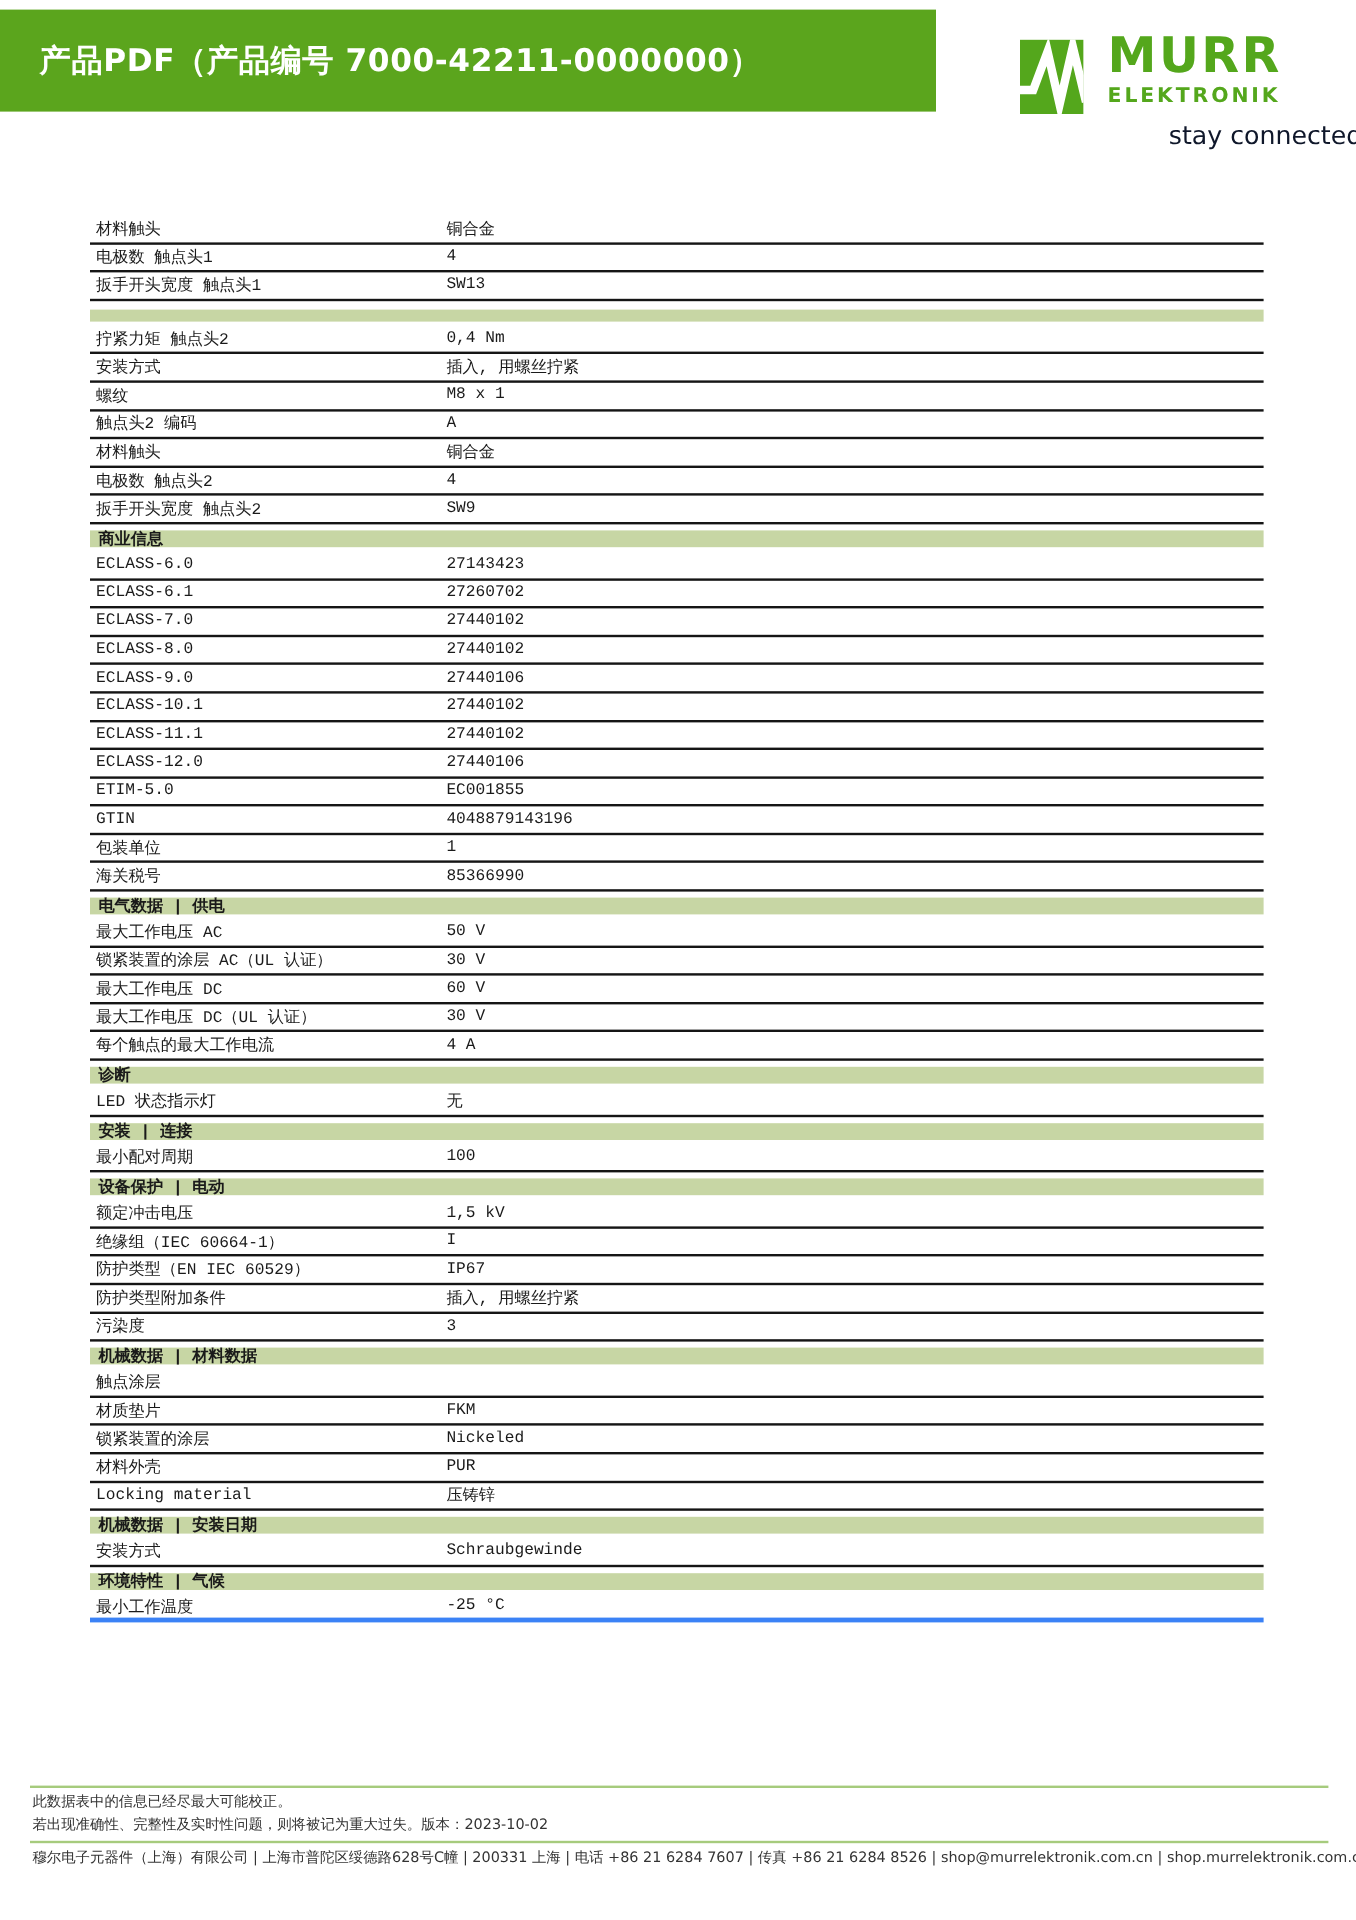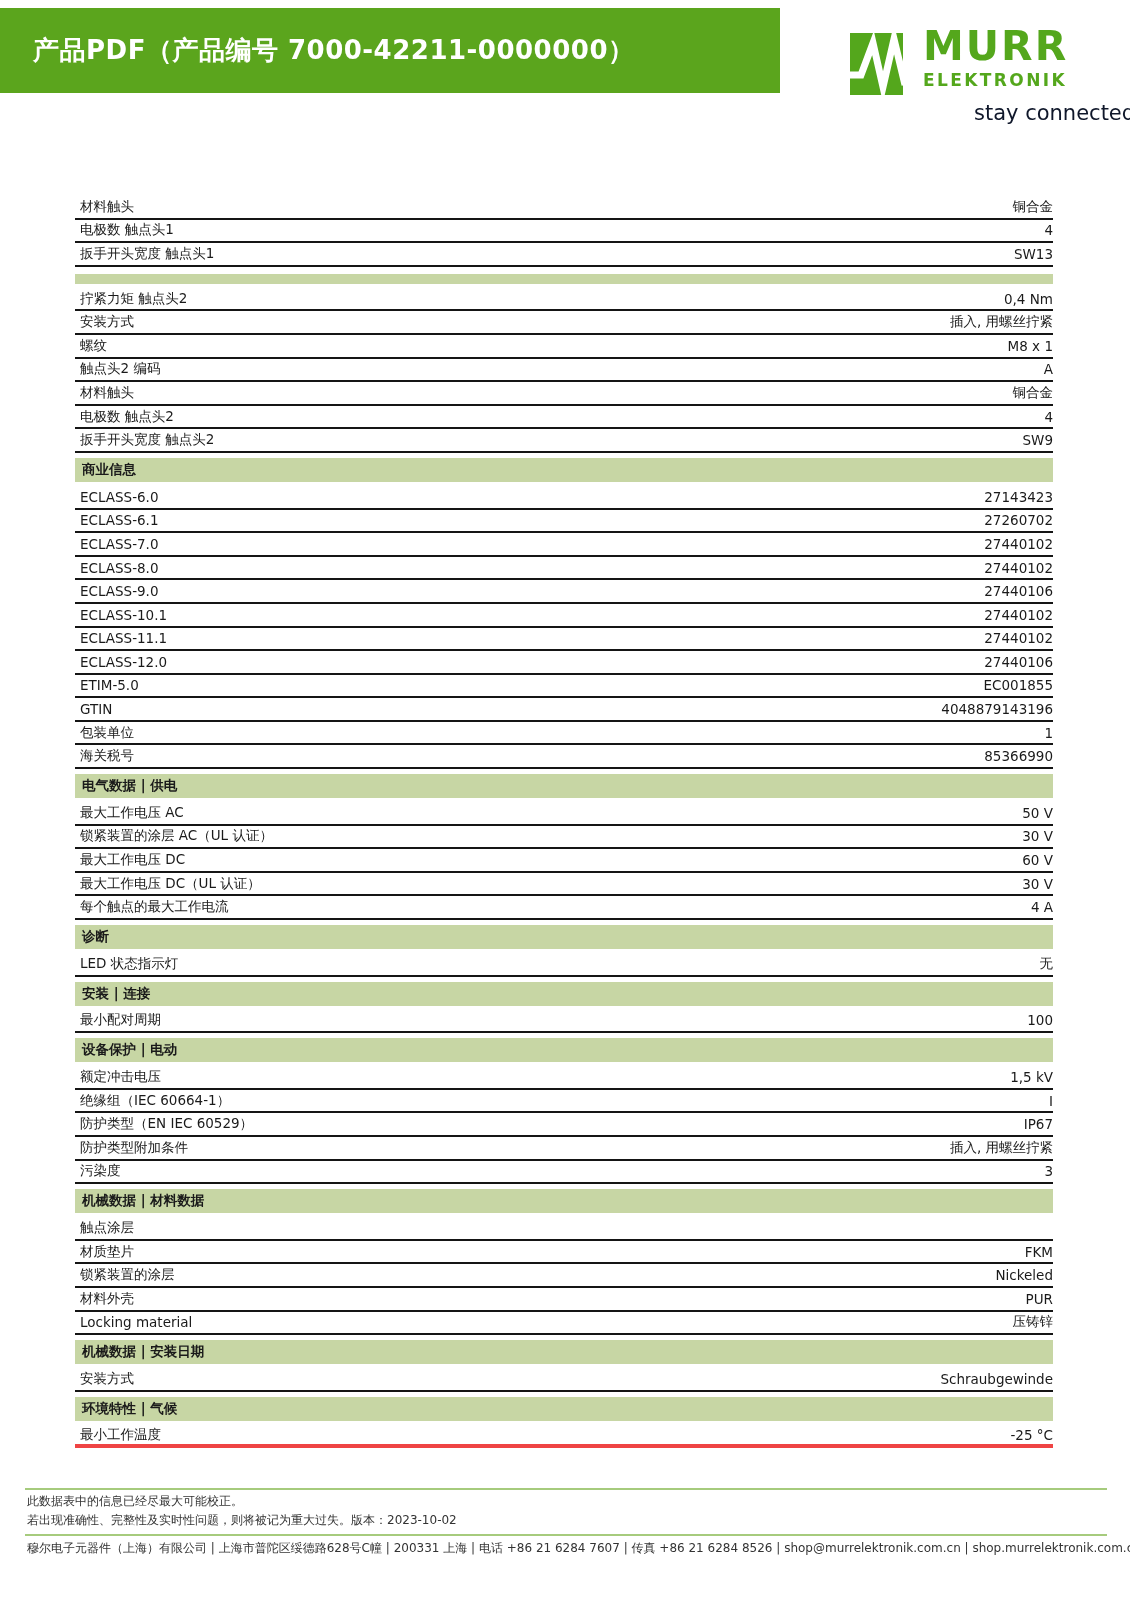--- a/index.html
+++ b/index.html
@@ -14,27 +14,27 @@
   .logo{position:absolute;left:850px;top:33px;width:250px;height:100px;}
   .logo .icon{position:absolute;left:0;top:0;width:53px;height:62px;}
   .logo .murr{position:absolute;left:73px;top:-10px;font-size:41px;font-weight:bold;
               color:#54a71c;letter-spacing:2px;line-height:1.15;white-space:nowrap;}
   .logo .elek{position:absolute;left:73px;top:37px;font-size:17px;font-weight:bold;
               color:#54a71c;letter-spacing:2.4px;white-space:nowrap;}
   .logo .tagline{position:absolute;left:104px;top:68px;font-size:21px;
               color:#0f172a;white-space:nowrap;margin-left:20px;}
 
   
-  .spec-table{position:absolute;left:75px;top:196px;width:978px;}
+  .spec-table{position:absolute;left:75px;top:180px;width:978px;font-family:Liberation Mono, monospace;}
   .row{display:flex;align-items:center;height:23.6px;box-sizing:border-box;
        border-bottom:2px solid #151515;font-size:13.5px;}
   .row .label{width:292px;flex:none;padding-left:5px;white-space:nowrap;overflow:hidden;}
-  .row .value{flex:1;white-space:nowrap;overflow:hidden;text-align:right;}
-  .spec-table .row:last-child{border-bottom:4px solid #ef4444;}
-  .section{height:24px;background:#c7d6a4;margin:5px 0 4px 0;display:flex;align-items:center;
+  .row .value{flex:1;white-space:nowrap;overflow:hidden;}
+  .spec-table .row:last-child{border-bottom:4px solid #3b82f6;}
+  .section{height:14px;background:#c7d6a4;margin:5px 0 4px 0;display:flex;align-items:center;
            padding-left:7px;font-weight:bold;font-size:13.5px;box-sizing:border-box;}
   .separator{height:10px;background:#c7d6a4;margin:7px 0 4px 0;}
 
   
   .footer{position:absolute;left:25px;top:1488px;width:1082px;font-size:12px;color:#333333;}
   .gline{height:2px;background:#a6cb7d;}
   .footer .disc{margin:3px 0 0 2px;line-height:16px;}
   .footer .gline2{margin-top:6px;}
   .footer .company{margin:5px 0 0 2px;line-height:15px;white-space:nowrap;}
 </style>

